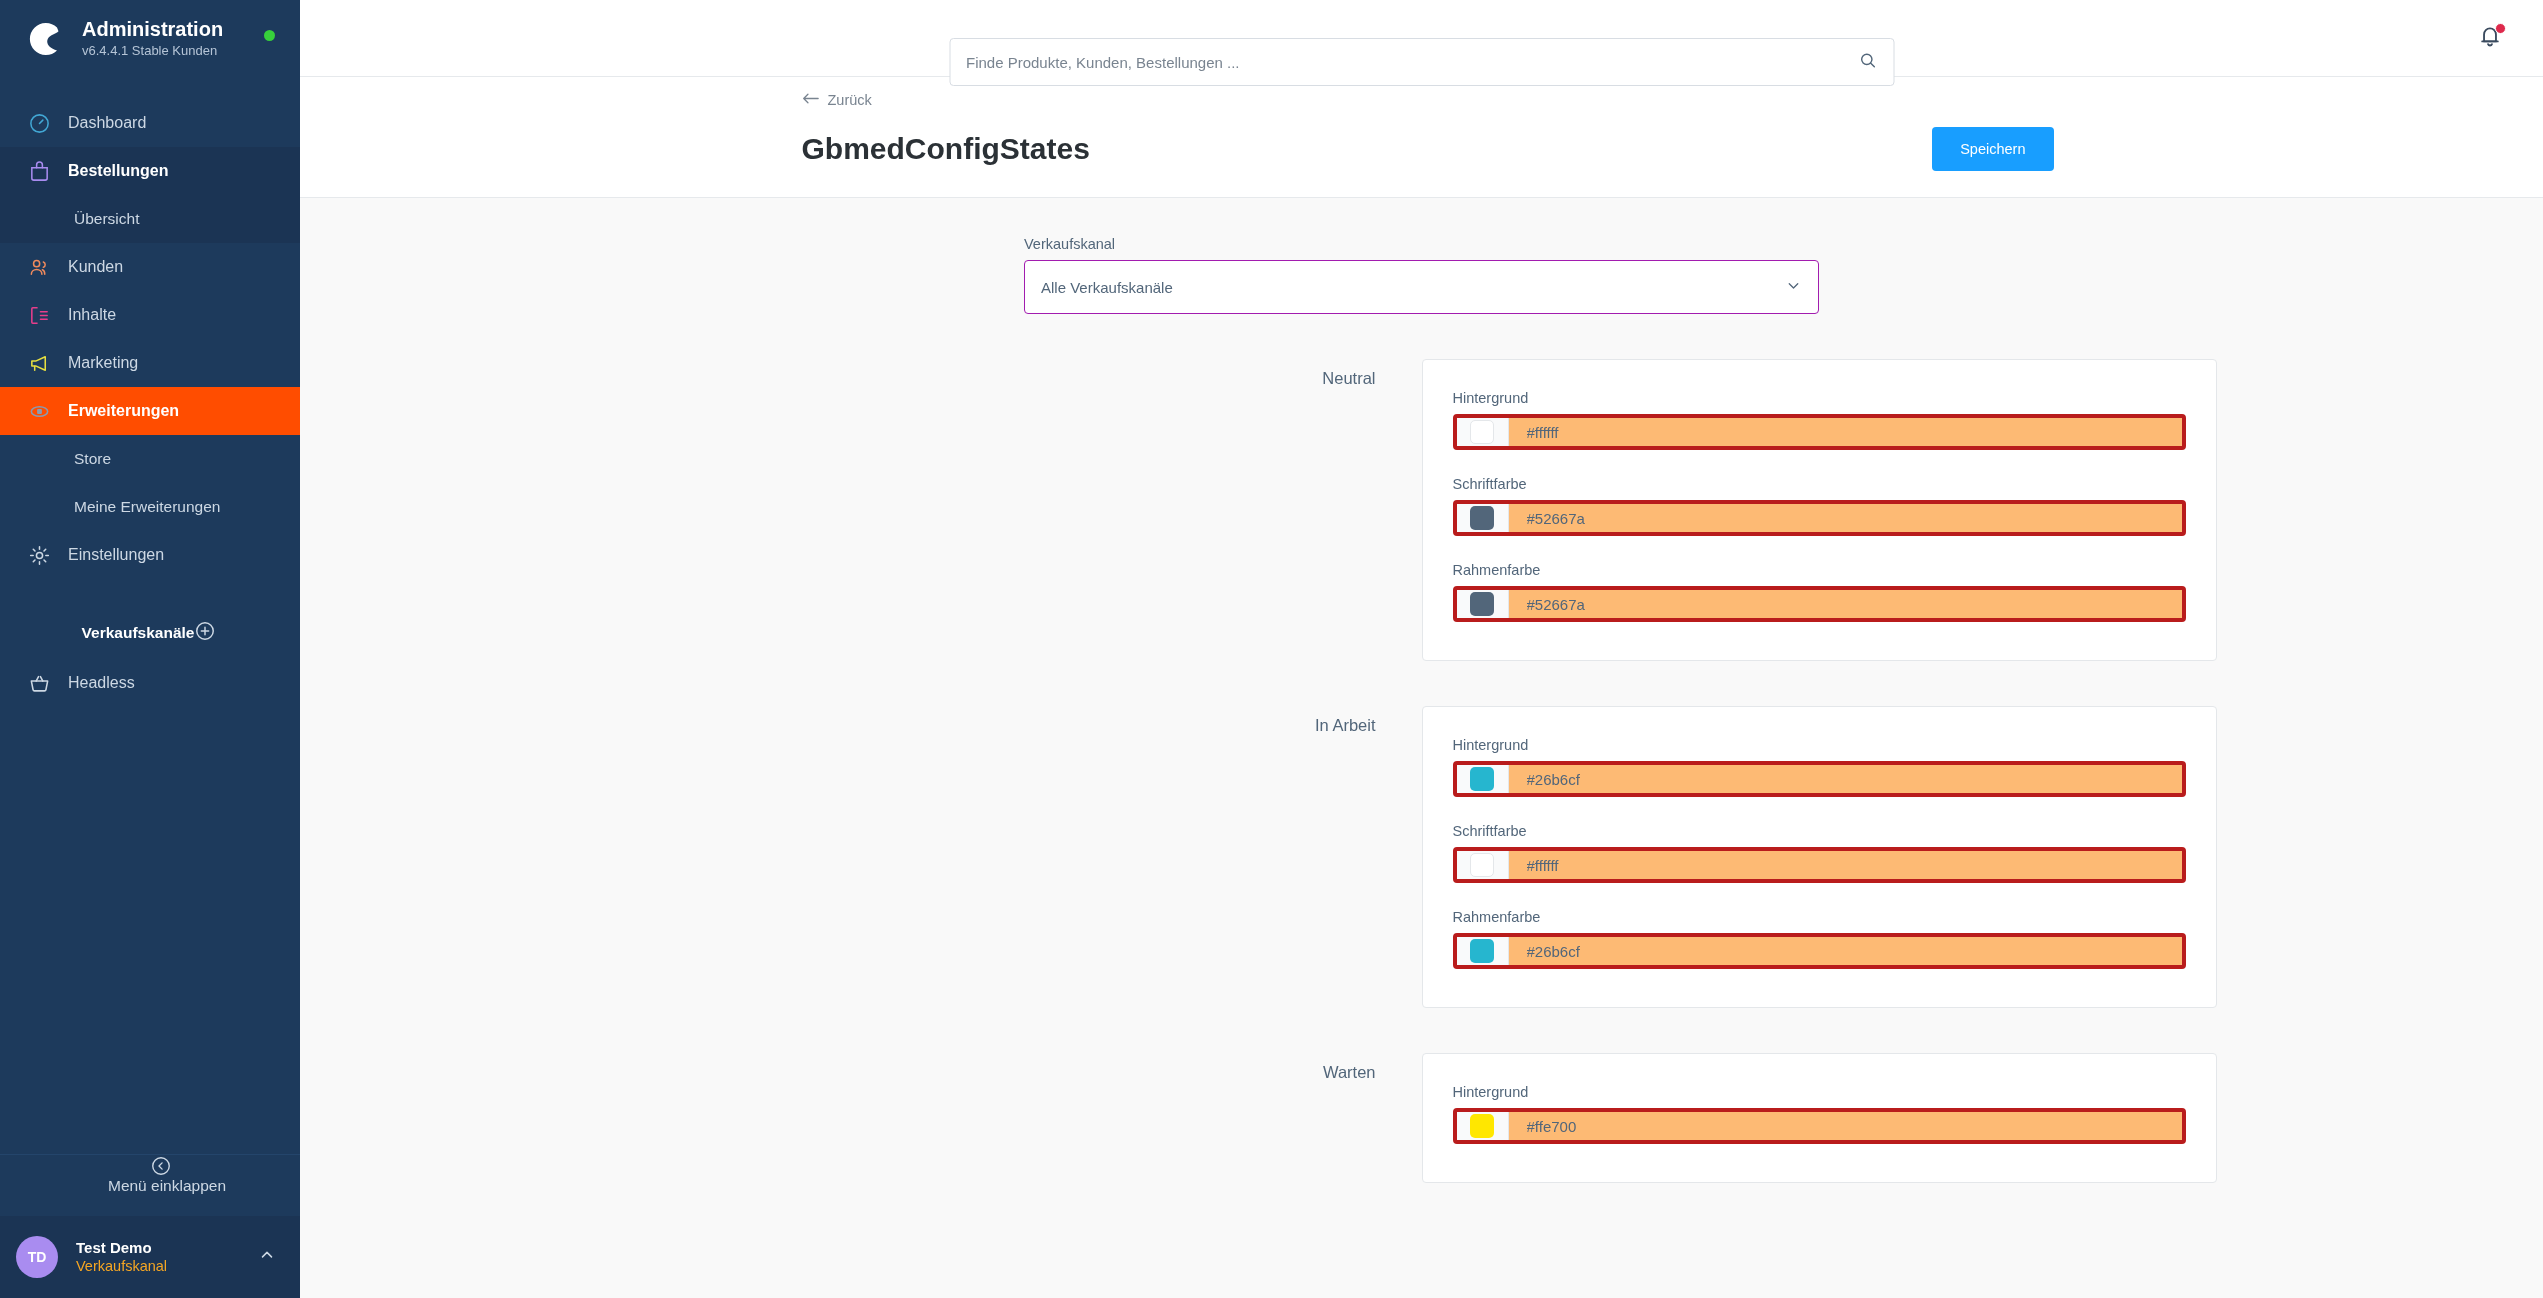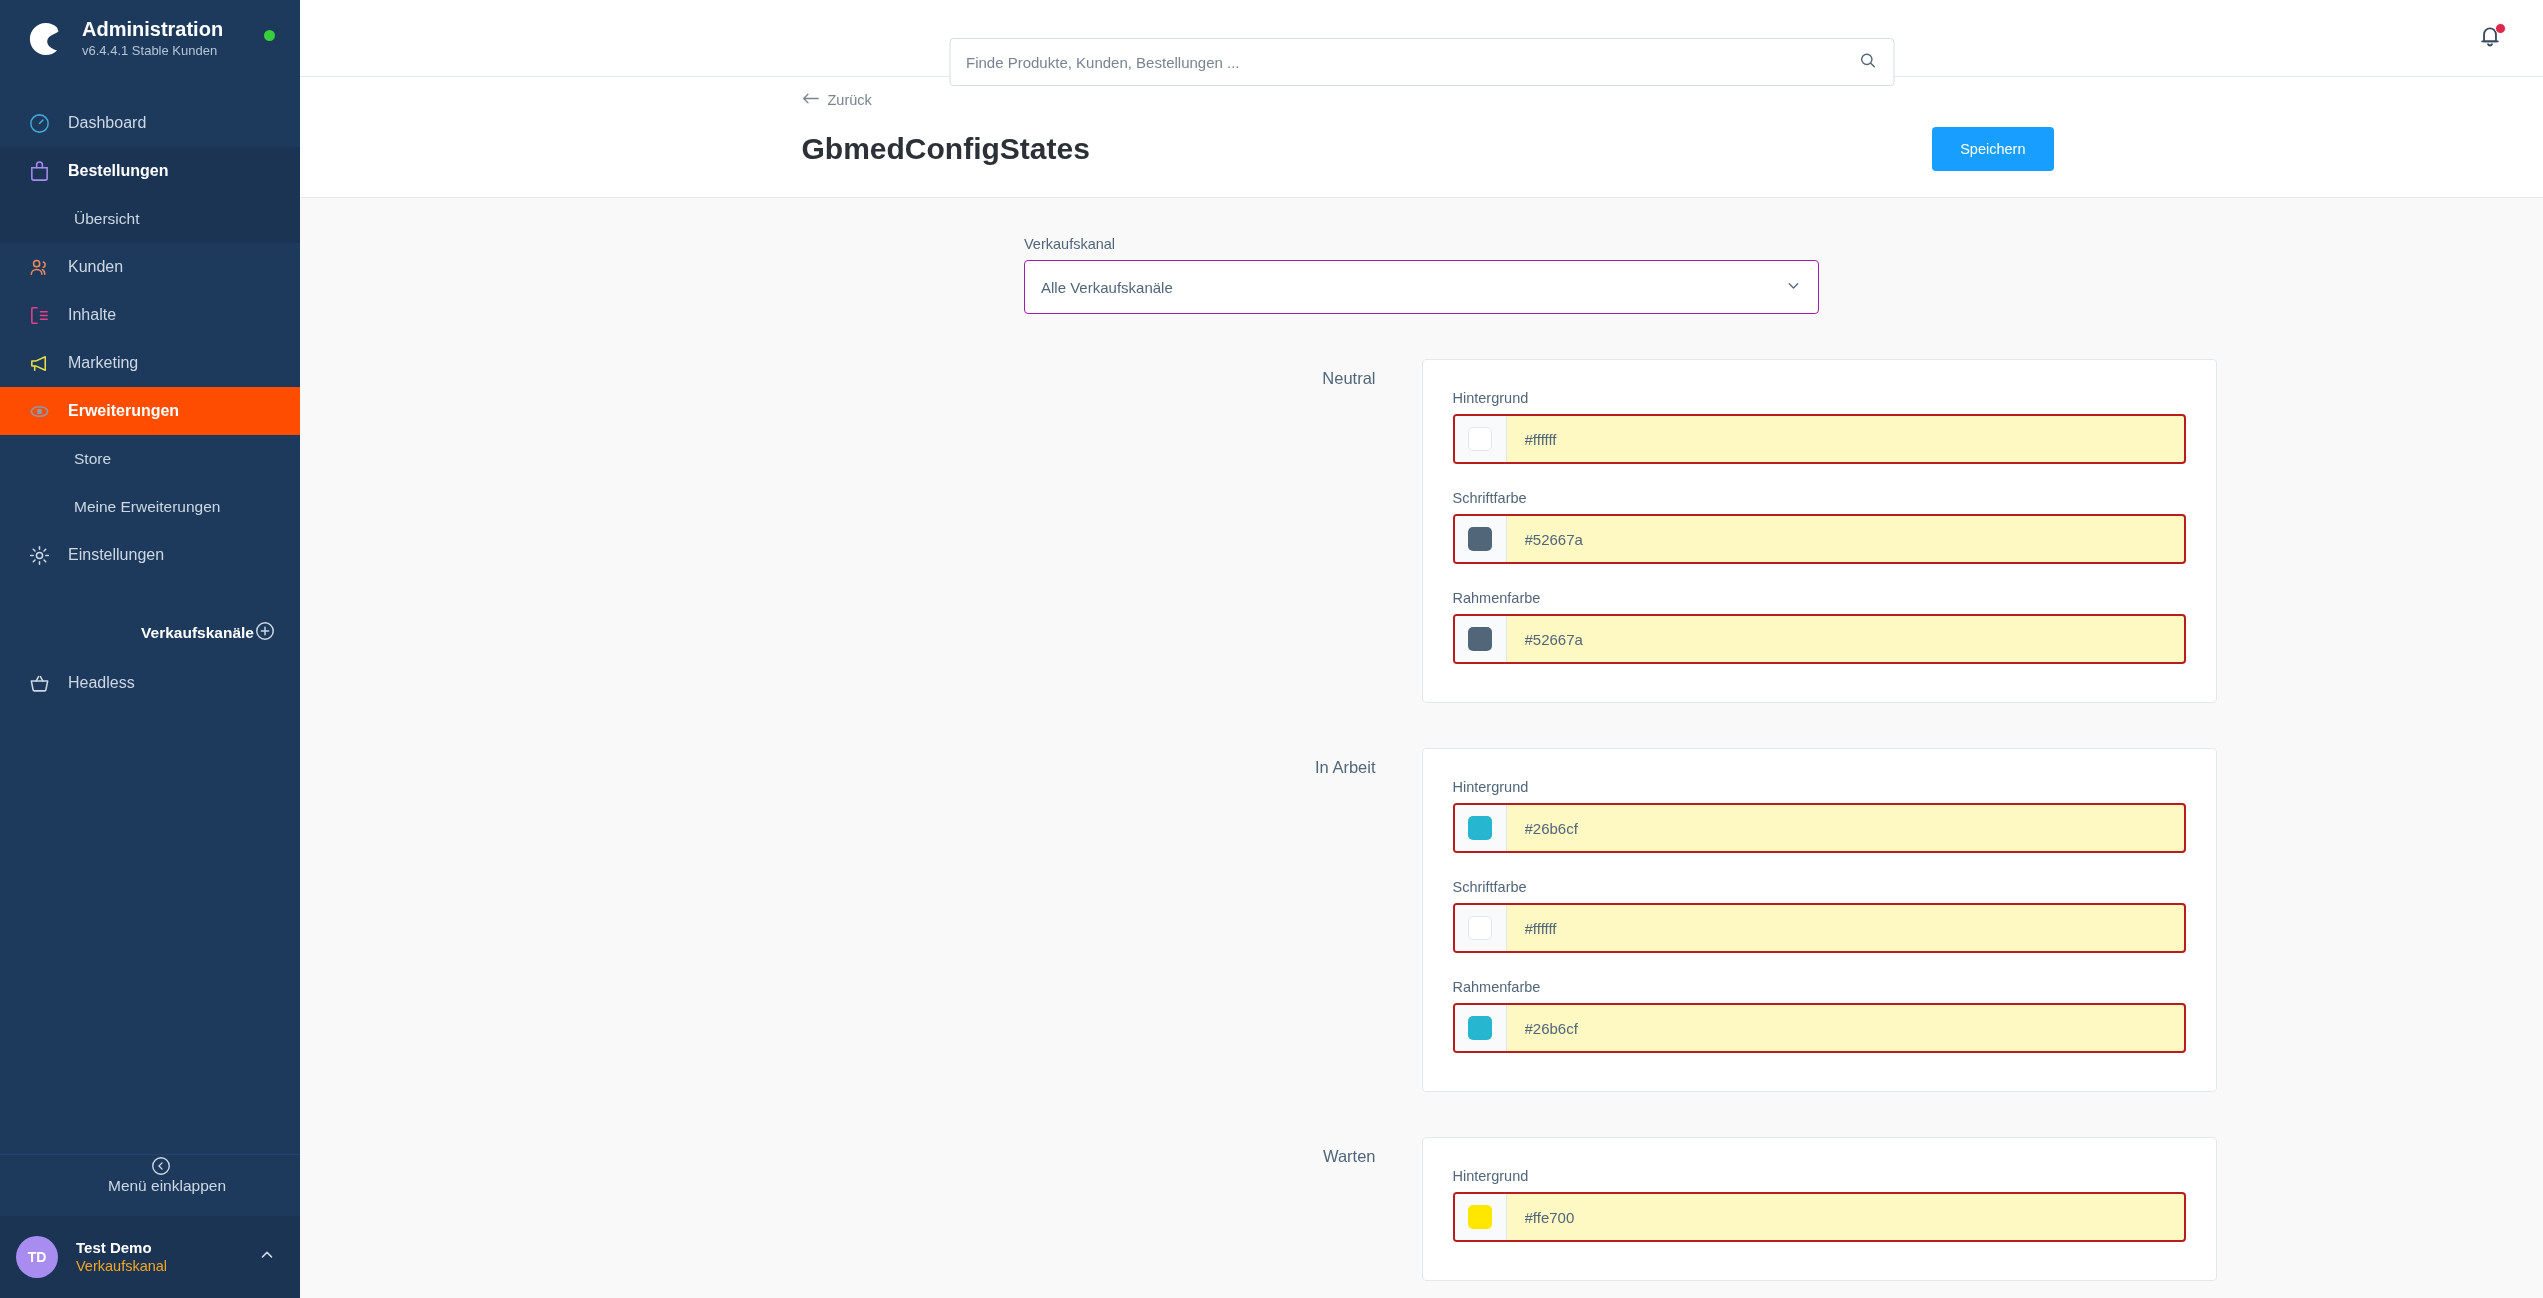--- a/index.html
+++ b/index.html
@@ -39,21 +39,21 @@
   .nav-item.expanded { background: #1b3454; }
   .nav-item.expanded .lbl { color: #fff; font-weight: 700; }
   .nav-item.active { background: #ff4d00; }
   .nav-item.active .lbl { color: #fff; font-weight: 600; }
   .nav-sub {
     display: flex; align-items: center; height: 48px;
     padding-left: 74px; font-size: 15.5px; color: #cdd8e4; cursor: pointer;
   }
   .nav-sub.in-expanded { background: #1b3454; }
   .sec-header {
-    display: flex; align-items: center; justify-content: flex-end;
+    display: flex; align-items: center; justify-content: center;
     padding: 0 24px 0 22px; height: 52px; margin-top: 28px;
   }
   .sec-header .t { color: #fff; font-size: 15.5px; font-weight: 700; }
   .sb-foot { flex: 0 0 auto; }
   .collapse-row {
     display: flex; align-items: center; height: 62px; padding-left: 22px; cursor: pointer;
     border-top: 1px solid #24456b;
     flex-direction: column;
   }
   .collapse-row .lbl { margin-left: 12px; font-size: 15.5px; color: #cdd8e4; }
@@ -125,22 +125,22 @@
     width: 795px; flex: 0 0 795px; text-align: right; padding-right: 46px;
     font-size: 16.5px; color: #52667a; padding-top: 10px;
   }
   .card {
     width: 795px; flex: 0 0 795px; background: #fff;
     border: 1px solid #e4e7ea; border-radius: 4px; padding: 30px 30px 38px 30px;
   }
   .color-field { margin-bottom: 26px; }
   .color-field:last-child { margin-bottom: 0; }
   .color-input {
-    display: flex; height: 50px; border: 2px solid #b91c1c; border-radius: 4px;
-    background: #fef9c3; overflow: hidden;
+    display: flex; height: 36px; border: 4px solid #b91c1c; border-radius: 4px;
+    background: #fdba74; overflow: hidden;
   }
   .swatch-holder {
     width: 52px; flex: 0 0 52px; background: #f9fafb;
     border-right: 1px solid #e4e7ea;
     display: flex; align-items: center; justify-content: center; cursor: pointer;
   }
   .swatch { width: 24px; height: 24px; border-radius: 5px; }
   .swatch.light { border: 1px solid #e4e7ea; }
   .color-input input {
     flex: 1 1 auto; border: 0; outline: none; padding: 0 18px;

